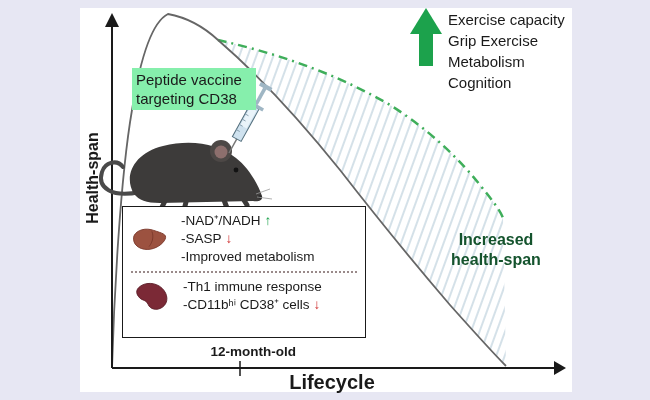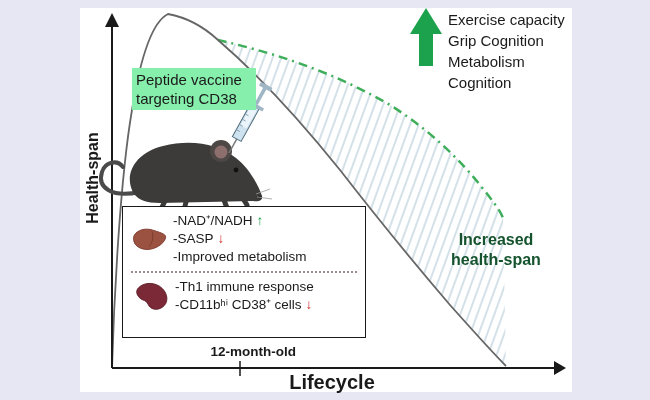--- a/index.html
+++ b/index.html
@@ -48,21 +48,21 @@
   }
   .tick-label {
     left: 184px; top: 344px; width: 112px;
     text-align: right; font-size: 13.5px; font-weight: 600;
   }
   .info-box {
     left: 122px; top: 206px; width: 244px; height: 132px;
     border: 1.5px solid #1a1a1a; background: #ffffff;
     padding: 5px 8px; font-size: 13.5px; line-height: 18px;
   }
-  .info-row { display: flex; align-items: center; gap: 4px; }
+  .info-row { display: flex; align-items: center; gap: 12px; }
   .info-items { flex: 1; }
   .info-item { white-space: nowrap; }
   .arr { margin-left: 4px; font-weight: bold; }
   [data-color="green"] { color: #1ca24c; }
   [data-color="red"]  { color: #cc2626; }
   .divider {
     border-top: 2px dotted #9a8a8a;
     margin: 5px 0 5px 0;
   }
 </style>
@@ -127,21 +127,21 @@
       <rect x="-6.5" y="-78" width="13" height="4.5" fill="#9fb6c4"></rect>
     </g>
   </svg>
 
   <div class="txt y-label">Health-span</div>
 
   <div class="txt x-label">Lifecycle</div>
 
   <div class="txt benefits">
     <div>Exercise capacity</div>
-    <div>Grip Cognition</div>
+    <div>Grip Exercise</div>
     <div>Metabolism</div>
     <div>Cognition</div>
   </div>
 
   <div class="txt vaccine-label">
     <div>Peptide vaccine</div>
     <div>targeting CD38</div>
   </div>
 
   <div class="txt increased">

